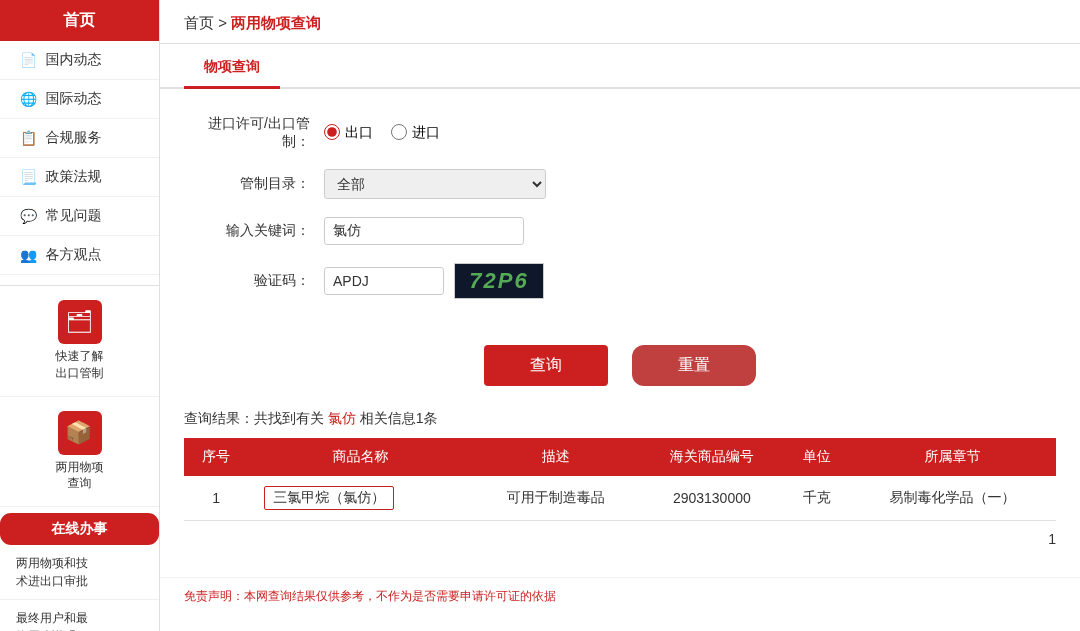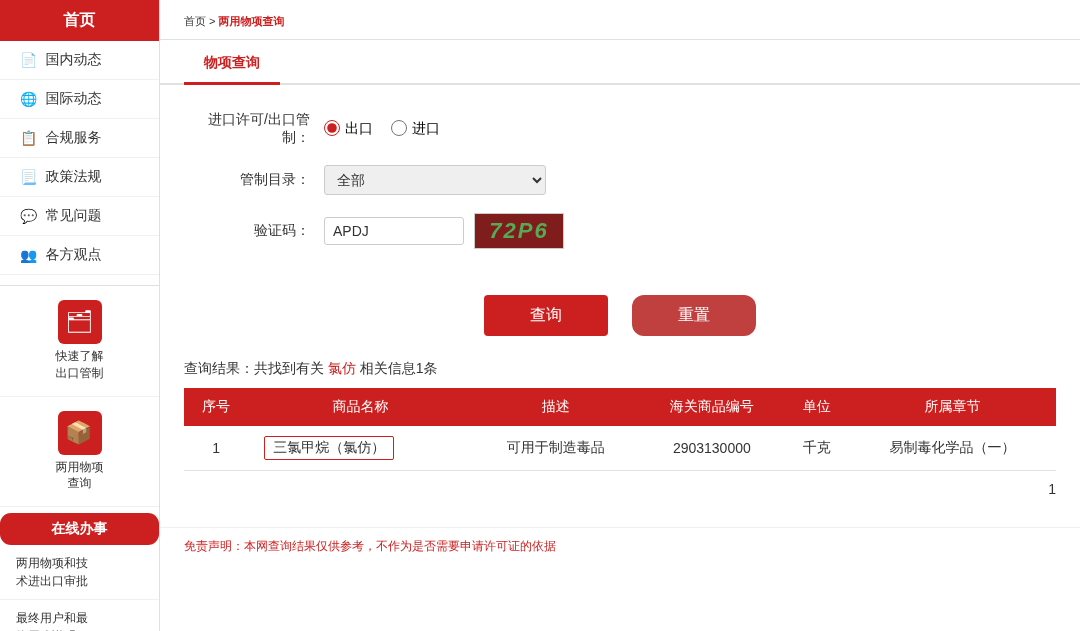--- a/index.html
+++ b/index.html
@@ -104,21 +104,21 @@
       flex: 1;
       background: #fff;
       padding: 0;
       display: flex;
       flex-direction: column;
     }
 
     
     .breadcrumb {
       padding: 14px 24px 10px 24px;
-      font-size: 11px;
+      font-size: 15px;
       color: #333;
       border-bottom: 1px solid #e0e0e0;
     }
     .breadcrumb a { color: #333; text-decoration: none; }
     .breadcrumb .current { color: #cc1f1f; font-weight: bold; }
 
     
     .tabs {
       display: flex;
       border-bottom: 2px solid #e0e0e0;
@@ -189,21 +189,21 @@
       border-radius: 3px;
       font-size: 14px;
       color: #333;
     }
     .captcha-area {
       display: flex;
       align-items: center;
       gap: 10px;
     }
     .captcha-img {
-      background: #7f1d1d;
+      background: #0f172a;
       border: 1px solid #ccc;
       padding: 4px 12px;
       font-size: 22px;
       font-weight: bold;
       letter-spacing: 2px;
       color: #5a5;
       font-style: italic;
       user-select: none;
       min-width: 90px;
       text-align: center;
@@ -385,25 +385,31 @@
       <div class="form-label">管制目录：</div>
       <div class="form-control">
         <select class="form-select">
           <option>全部</option>
           <option>两用物项出口管制目录</option>
           <option>其他</option>
         </select>
       </div>
     </div>
 
+    <div class="form-row">
+      <div class="form-label">输入关键词：</div>
+      <div class="form-control">
+        <input class="form-input" type="text" value="氯仿" style="">
+      </div>
+    </div>
 
     <div class="form-row">
       <div class="form-label">验证码：</div>
       <div class="form-control captcha-area">
-        <input class="form-input" type="text" style="width: 140px;" value="APDJ">
+        <input class="form-input" type="text" style="width: 120px;" value="APDJ">
         <div class="captcha-img">72P6</div>
       </div>
     </div>
   </div>
 
   <div class="btn-row">
     <button class="btn-query">查询</button>
     <button class="btn-reset">重置</button>
   </div>
 

